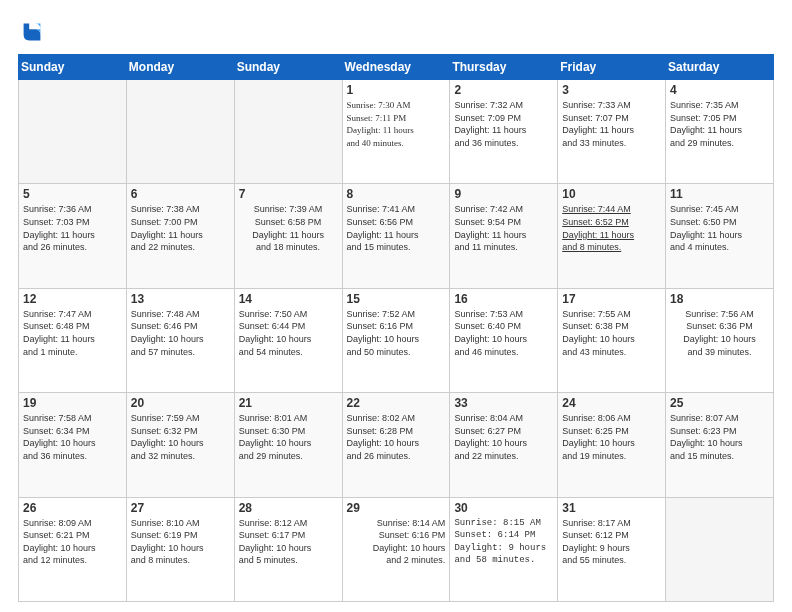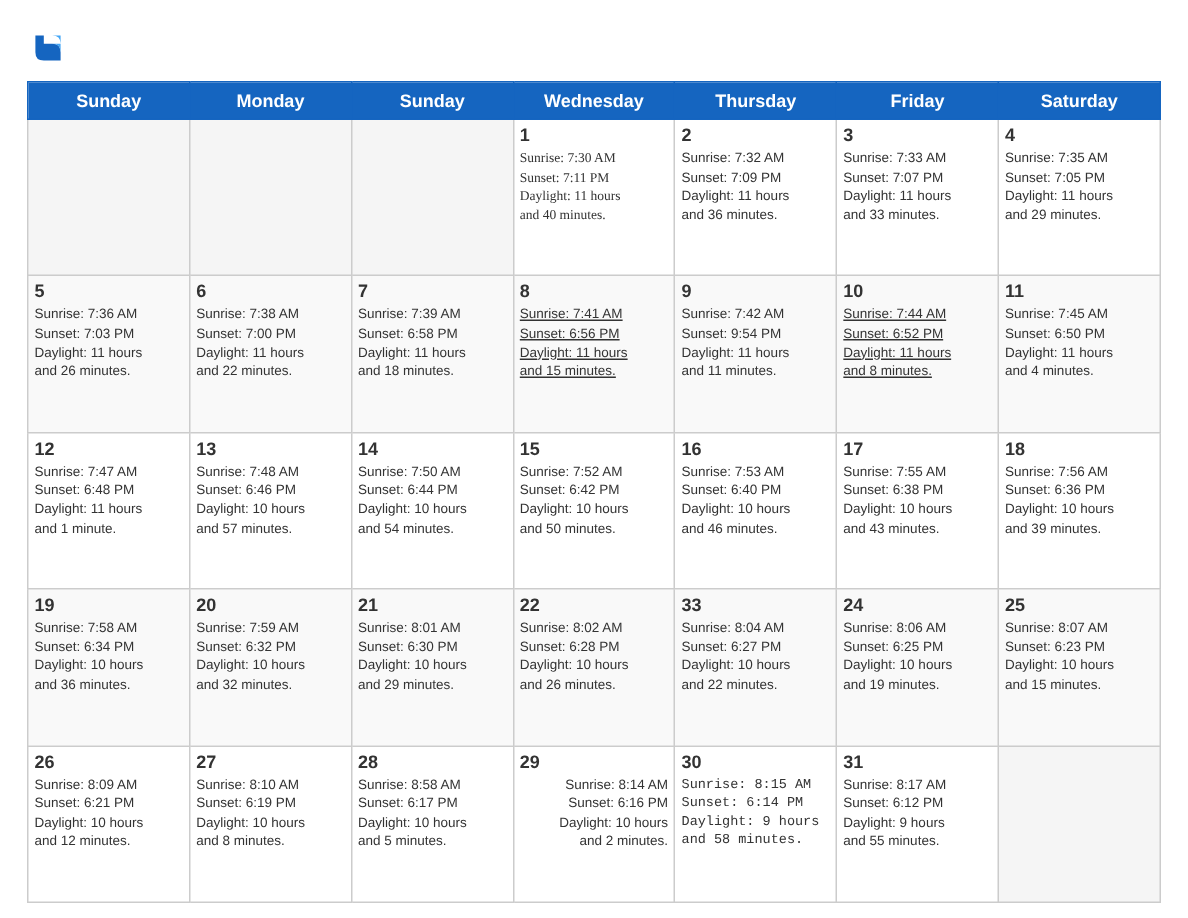--- a/index.html
+++ b/index.html
@@ -54,21 +54,21 @@
     .calendar {
       flex: 1;
       border: 1px solid #ccc;
       border-collapse: collapse;
       width: 100%;
       table-layout: fixed;
     }
     .calendar th {
       background: #1565c0;
       color: #fff;
-      text-align: center;
+      text-align: left;
       padding: 5px 2px;
       font-size: 12px;
       font-weight: bold;
       border: 1px solid #1565c0;
     }
     .calendar td {
       vertical-align: top;
       border: 1px solid #ccc;
       padding: 3px 4px;
       font-size: 9.5px;
@@ -172,28 +172,28 @@
           </td>
           <td>
             <span class="day-num">6</span>
             <div class="day-info" style="white-space: pre-line;">Sunrise: 7:38 AM
 Sunset: 7:00 PM
 Daylight: 11 hours
 and 22 minutes.</div>
           </td>
           <td>
             <span class="day-num">7</span>
-            <div class="day-info" style="white-space: pre-line;">Sunrise: 7:39 AM
+            <div class="day-info" style="white-space: pre-line; text-align: center;">Sunrise: 7:39 AM
 Sunset: 6:58 PM
 Daylight: 11 hours
 and 18 minutes.</div>
           </td>
           <td>
             <span class="day-num">8</span>
-            <div class="day-info" style="white-space: pre-line; text-decoration: underline;">Sunrise: 7:41 AM
+            <div class="day-info" style="white-space: pre-line;">Sunrise: 7:41 AM
 Sunset: 6:56 PM
 Daylight: 11 hours
 and 15 minutes.</div>
           </td>
           <td>
             <span class="day-num">9</span>
             <div class="day-info" style="white-space: pre-line;">Sunrise: 7:42 AM
 Sunset: 9:54 PM
 Daylight: 11 hours
 and 11 minutes.</div>
@@ -231,41 +231,41 @@
           <td>
             <span class="day-num">14</span>
             <div class="day-info" style="white-space: pre-line;">Sunrise: 7:50 AM
 Sunset: 6:44 PM
 Daylight: 10 hours
 and 54 minutes.</div>
           </td>
           <td>
             <span class="day-num">15</span>
             <div class="day-info" style="white-space: pre-line;">Sunrise: 7:52 AM
-Sunset: 6:42 PM
+Sunset: 6:16 PM
 Daylight: 10 hours
 and 50 minutes.</div>
           </td>
           <td>
             <span class="day-num">16</span>
             <div class="day-info" style="white-space: pre-line;">Sunrise: 7:53 AM
 Sunset: 6:40 PM
 Daylight: 10 hours
 and 46 minutes.</div>
           </td>
           <td>
             <span class="day-num">17</span>
             <div class="day-info" style="white-space: pre-line;">Sunrise: 7:55 AM
 Sunset: 6:38 PM
 Daylight: 10 hours
 and 43 minutes.</div>
           </td>
           <td>
             <span class="day-num">18</span>
-            <div class="day-info" style="white-space: pre-line;">Sunrise: 7:56 AM
+            <div class="day-info" style="white-space: pre-line; text-align: center;">Sunrise: 7:56 AM
 Sunset: 6:36 PM
 Daylight: 10 hours
 and 39 minutes.</div>
           </td>
         </tr>
         <tr class="row-alt">
           <td>
             <span class="day-num">19</span>
             <div class="day-info" style="white-space: pre-line;">Sunrise: 7:58 AM
 Sunset: 6:34 PM
@@ -325,21 +325,21 @@
           </td>
           <td>
             <span class="day-num">27</span>
             <div class="day-info" style="white-space: pre-line;">Sunrise: 8:10 AM
 Sunset: 6:19 PM
 Daylight: 10 hours
 and 8 minutes.</div>
           </td>
           <td>
             <span class="day-num">28</span>
-            <div class="day-info" style="white-space: pre-line;">Sunrise: 8:58 AM
+            <div class="day-info" style="white-space: pre-line;">Sunrise: 8:12 AM
 Sunset: 6:17 PM
 Daylight: 10 hours
 and 5 minutes.</div>
           </td>
           <td>
             <span class="day-num">29</span>
             <div class="day-info" style="white-space: pre-line; text-align: right;">Sunrise: 8:14 AM
 Sunset: 6:16 PM
 Daylight: 10 hours
 and 2 minutes.</div>

